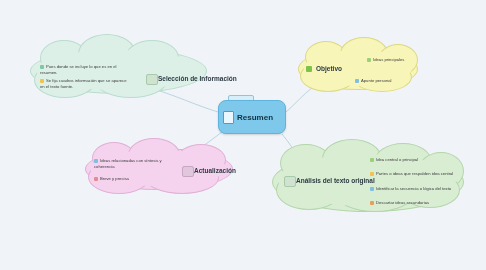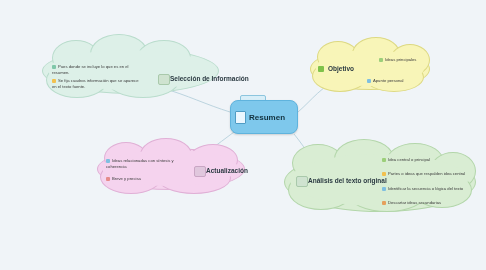--- a/index.html
+++ b/index.html
@@ -9,21 +9,21 @@
   body {
     width: 486px;
     height: 270px;
     background: #f0f4f8;
     font-family: "Liberation Sans", sans-serif;
     overflow: hidden;
     position: relative;
   }
   #canvas {
     position: absolute;
-    left: 12px; top: 0;
+    left: 0; top: 0;
     width: 460px;
     height: 270px;
   }
   .node {
     position: absolute;
     box-sizing: border-box;
   }
 
   
   .central {

